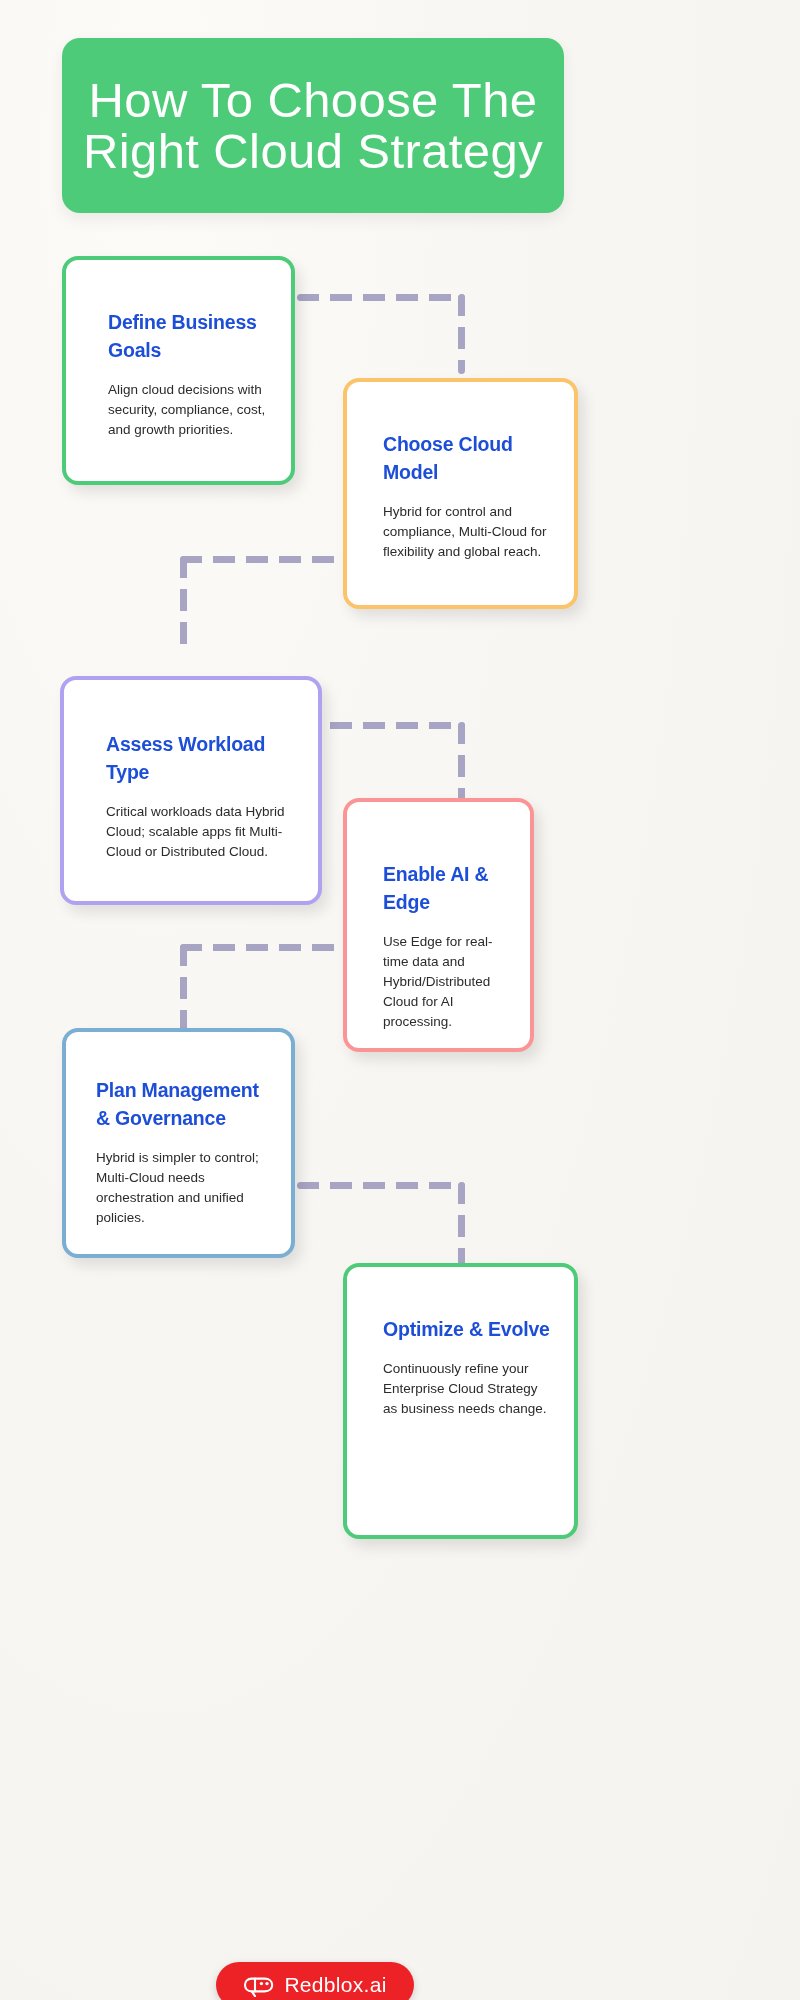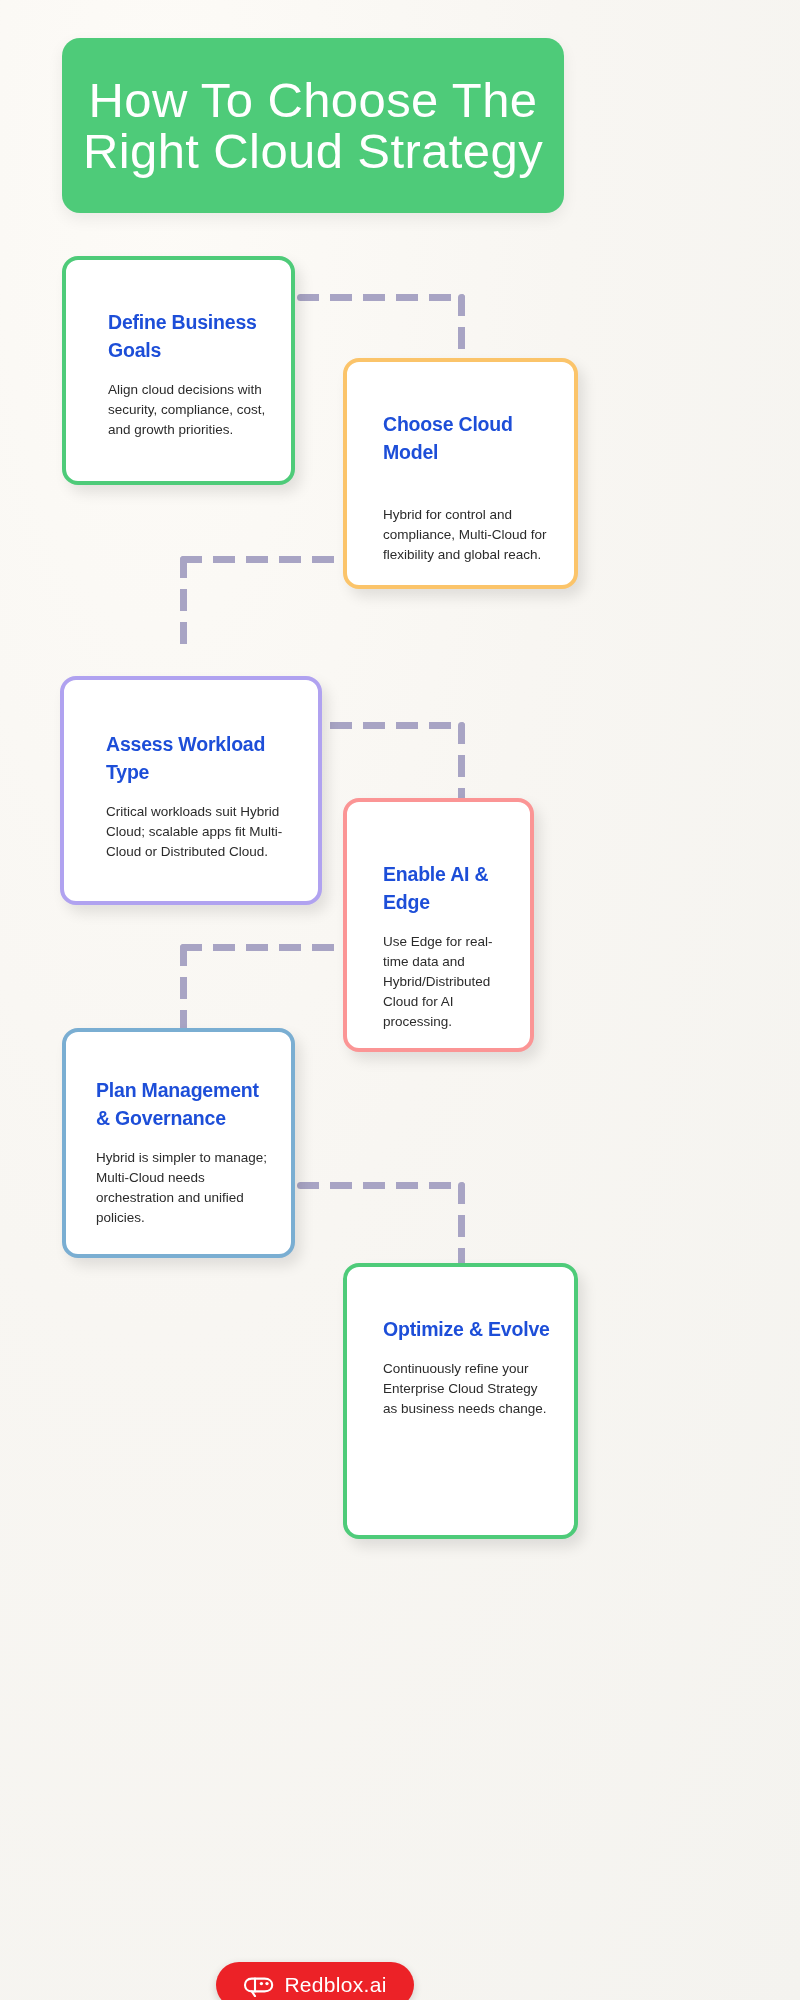--- a/index.html
+++ b/index.html
@@ -65,21 +65,21 @@
   .card-body {
     margin-top: 16px;
     font-size: 13.5px;
     line-height: 20px;
     color: #2b2b2b;
     font-weight: 400;
   }
 
   
   #card-0 { left: 62px;  top: 256px;  width: 233px; height: 229px; border-color: #4ecb79; }
-  #card-1 { left: 343px; top: 358px;  width: 235px; height: 231px; border-color: #fbc46a; justify-content: space-between; }
+  #card-1 { left: 343px; top: 378px;  width: 235px; height: 231px; border-color: #fbc46a; }
   #card-2 { left: 60px;  top: 676px;  width: 262px; height: 229px; border-color: #b0a2f0; }
   #card-3 { left: 343px; top: 798px;  width: 191px; height: 254px; border-color: #fb9595; }
   #card-4 { left: 62px;  top: 1028px; width: 233px; height: 230px; border-color: #7aaed2; }
   #card-5 { left: 343px; top: 1263px; width: 235px; height: 276px; border-color: #4ecb79; }
 
   #card-0 .card-title { padding-left: 22px; }
   #card-0 .card-body  { padding-left: 22px; }
   #card-2 .card-title { padding-left: 22px; }
   #card-2 .card-body  { padding-left: 22px; }
   #card-4 .card-title { padding-left: 10px; }
@@ -186,31 +186,31 @@
     <div class="card-body">Align cloud decisions with security, compliance, cost, and growth priorities.</div>
   </div>
 
   <div class="card" id="card-1">
     <div class="card-title">Choose Cloud Model</div>
     <div class="card-body">Hybrid for control and compliance, Multi-Cloud for flexibility and global reach.</div>
   </div>
 
   <div class="card" id="card-2">
     <div class="card-title">Assess Workload Type</div>
-    <div class="card-body">Critical workloads suit Hybrid Cloud; scalable apps fit Multi-Cloud or Distributed Cloud.</div>
+    <div class="card-body">Critical workloads data Hybrid Cloud; scalable apps fit Multi-Cloud or Distributed Cloud.</div>
   </div>
 
   <div class="card" id="card-3">
     <div class="card-title">Enable AI &amp; Edge</div>
     <div class="card-body">Use Edge for real-time data and Hybrid/Distributed Cloud for AI processing.</div>
   </div>
 
   <div class="card" id="card-4">
     <div class="card-title">Plan Management &amp; Governance</div>
-    <div class="card-body">Hybrid is simpler to manage; Multi-Cloud needs orchestration and unified policies.</div>
+    <div class="card-body">Hybrid is simpler to control; Multi-Cloud needs orchestration and unified policies.</div>
   </div>
 
   <div class="card" id="card-5">
     <div class="card-title">Optimize &amp; Evolve</div>
     <div class="card-body">Continuously refine your Enterprise Cloud Strategy as business needs change.</div>
   </div>
 
   <div class="footer-badge">
     <span class="footer-logo-icon">
       <svg viewBox="0 0 40 30" width="32" height="24" aria-hidden="true">

